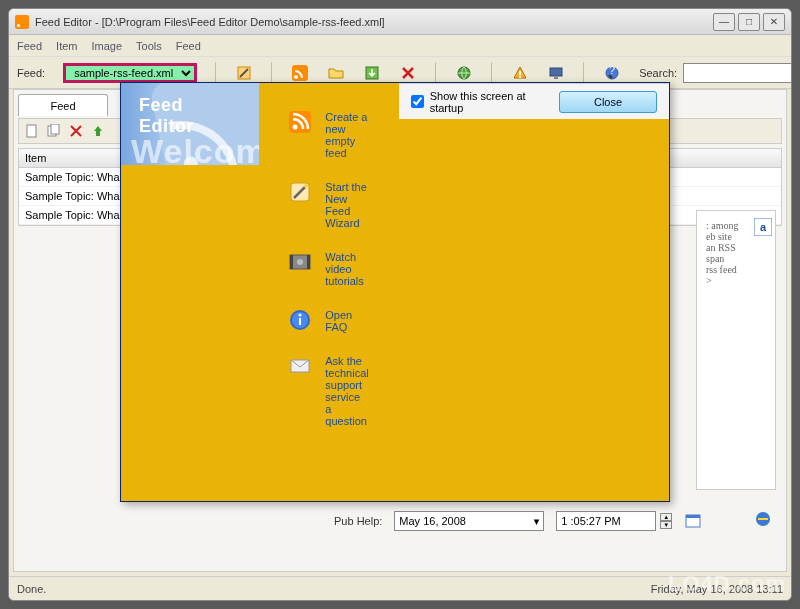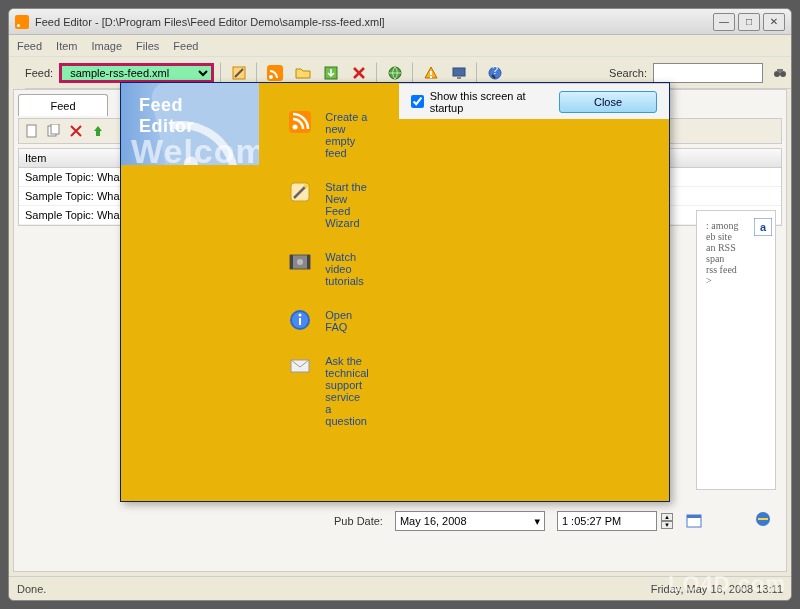--- a/index.html
+++ b/index.html
@@ -5,21 +5,21 @@
 * { box-sizing: border-box; margin: 0; padding: 0; font-family: Tahoma, Arial, sans-serif; font-size: 11px; }
 body { background: #5a5a5a; width: 800px; height: 609px; position: relative; overflow: hidden; }
 .window { position: absolute; top: 8px; left: 8px; right: 8px; bottom: 8px; background: #ece9d8; border: 1px solid #888; border-radius: 6px; overflow: hidden; }
 .titlebar { height: 26px; background: linear-gradient(#f0f0f0,#d8d8d8); display:flex; align-items:center; padding:0 6px; border-bottom:1px solid #bbb;}
 .titlebar .icon-rss { width:14px; height:14px; background:#ff8c00; border-radius:2px; margin-right:6px; position:relative;}
 .titlebar .icon-rss::after{content:"";position:absolute;left:2px;bottom:2px;width:3px;height:3px;background:#fff;border-radius:50%;}
 .titlebar-title{flex:1;color:#333;}
 .win-btn{width:22px;height:18px;border:1px solid #888;background:#e8e8e8;margin-left:3px;display:flex;align-items:center;justify-content:center;color:#444;font-size:10px;border-radius:2px;cursor:pointer;}
 .menubar{height:22px;display:flex;align-items:center;padding:0 8px;gap:14px;background:#ece9d8;border-bottom:1px solid #ddd;}
 .menubar span{color:#556;cursor:pointer;}
-.toolbar{height:32px;display:flex;align-items:center;padding:0 0;gap:6px;background:#ece9d8;border-bottom:1px solid #ccc;margin-left:16px;}
+.toolbar{height:32px;display:flex;align-items:center;padding:0 8px;gap:18px;background:#ece9d8;border-bottom:1px solid #ccc;}
 .toolbar label{color:#333;}
 .feed-select{width:155px;height:20px;border:3px solid #be185d;background:#86efac;padding:0 4px;font-size:11px;}
 .tool-icon{width:22px;height:22px;border:1px solid transparent;display:flex;align-items:center;justify-content:center;border-radius:3px;cursor:pointer;}
 .tool-icon.sep{width:2px;height:22px;border-left:1px solid #bbb;cursor:default;}
 .tool-icon svg{width:16px;height:16px;}
 .search-area{margin-left:auto;display:flex;align-items:center;gap:6px;}
 .search-input{width:110px;height:20px;border:1px solid #888;background:#fff;}
 .content{position:absolute;top:80px;left:4px;right:4px;bottom:28px;background:#f5f4f0;border:1px solid #ccc;padding:4px;}
 .tabbar{display:flex;height:24px;}
 .tab{width:90px;height:22px;border:1px solid #aaa;border-bottom:none;background:#fff;display:flex;align-items:center;justify-content:center;border-radius:3px 3px 0 0;margin-right:2px;}
@@ -65,21 +65,21 @@
     <div class="titlebar-title">Feed Editor - [D:\Program Files\Feed Editor Demo\sample-rss-feed.xml]</div>
     <div class="win-btn">—</div>
     <div class="win-btn">□</div>
     <div class="win-btn">✕</div>
   </div>
 
   <div class="menubar">
     <span>Feed</span>
     <span>Item</span>
     <span>Image</span>
-    <span>Files</span>
+    <span>Tools</span>
     <span>Feed</span>
   </div>
 
   <div class="toolbar">
     <label>Feed:</label>
     <select class="feed-select">
       <option>sample-rss-feed.xml</option>
     </select>
     <div class="tool-icon sep"></div>
     <div class="tool-icon">
@@ -199,21 +199,21 @@
     <div class="right-icon" style="top:128px;"><svg width="18" height="18" viewBox="0 0 18 18">
           <rect width="18" height="18" fill="#fff" stroke="#4a7ad0"></rect>
           <text x="9" y="13" font-size="11" fill="#1a4b9b" text-anchor="middle" font-weight="bold">a</text>
         </svg></div>
     <div class="right-icon" style="top:420px;"><svg width="18" height="18" viewBox="0 0 18 18">
           <circle cx="9" cy="9" r="7" fill="#3a7ad0"></circle>
           <path d="M4 9h10" stroke="#ffd040" stroke-width="2"></path>
         </svg></div>
 
     <div class="bottom-fields">
-      <label>Pub Date:</label>
+      <label>Pub Help:</label>
       <div class="date-field">
         <span>May      16, 2008</span>
         <span>▾</span>
       </div>
       <div style="display:flex;align-items:center;">
         <div class="time-field">
           <span>1 :05:27 PM</span>
         </div>
         <div class="spinner">
             <div>▴</div>

